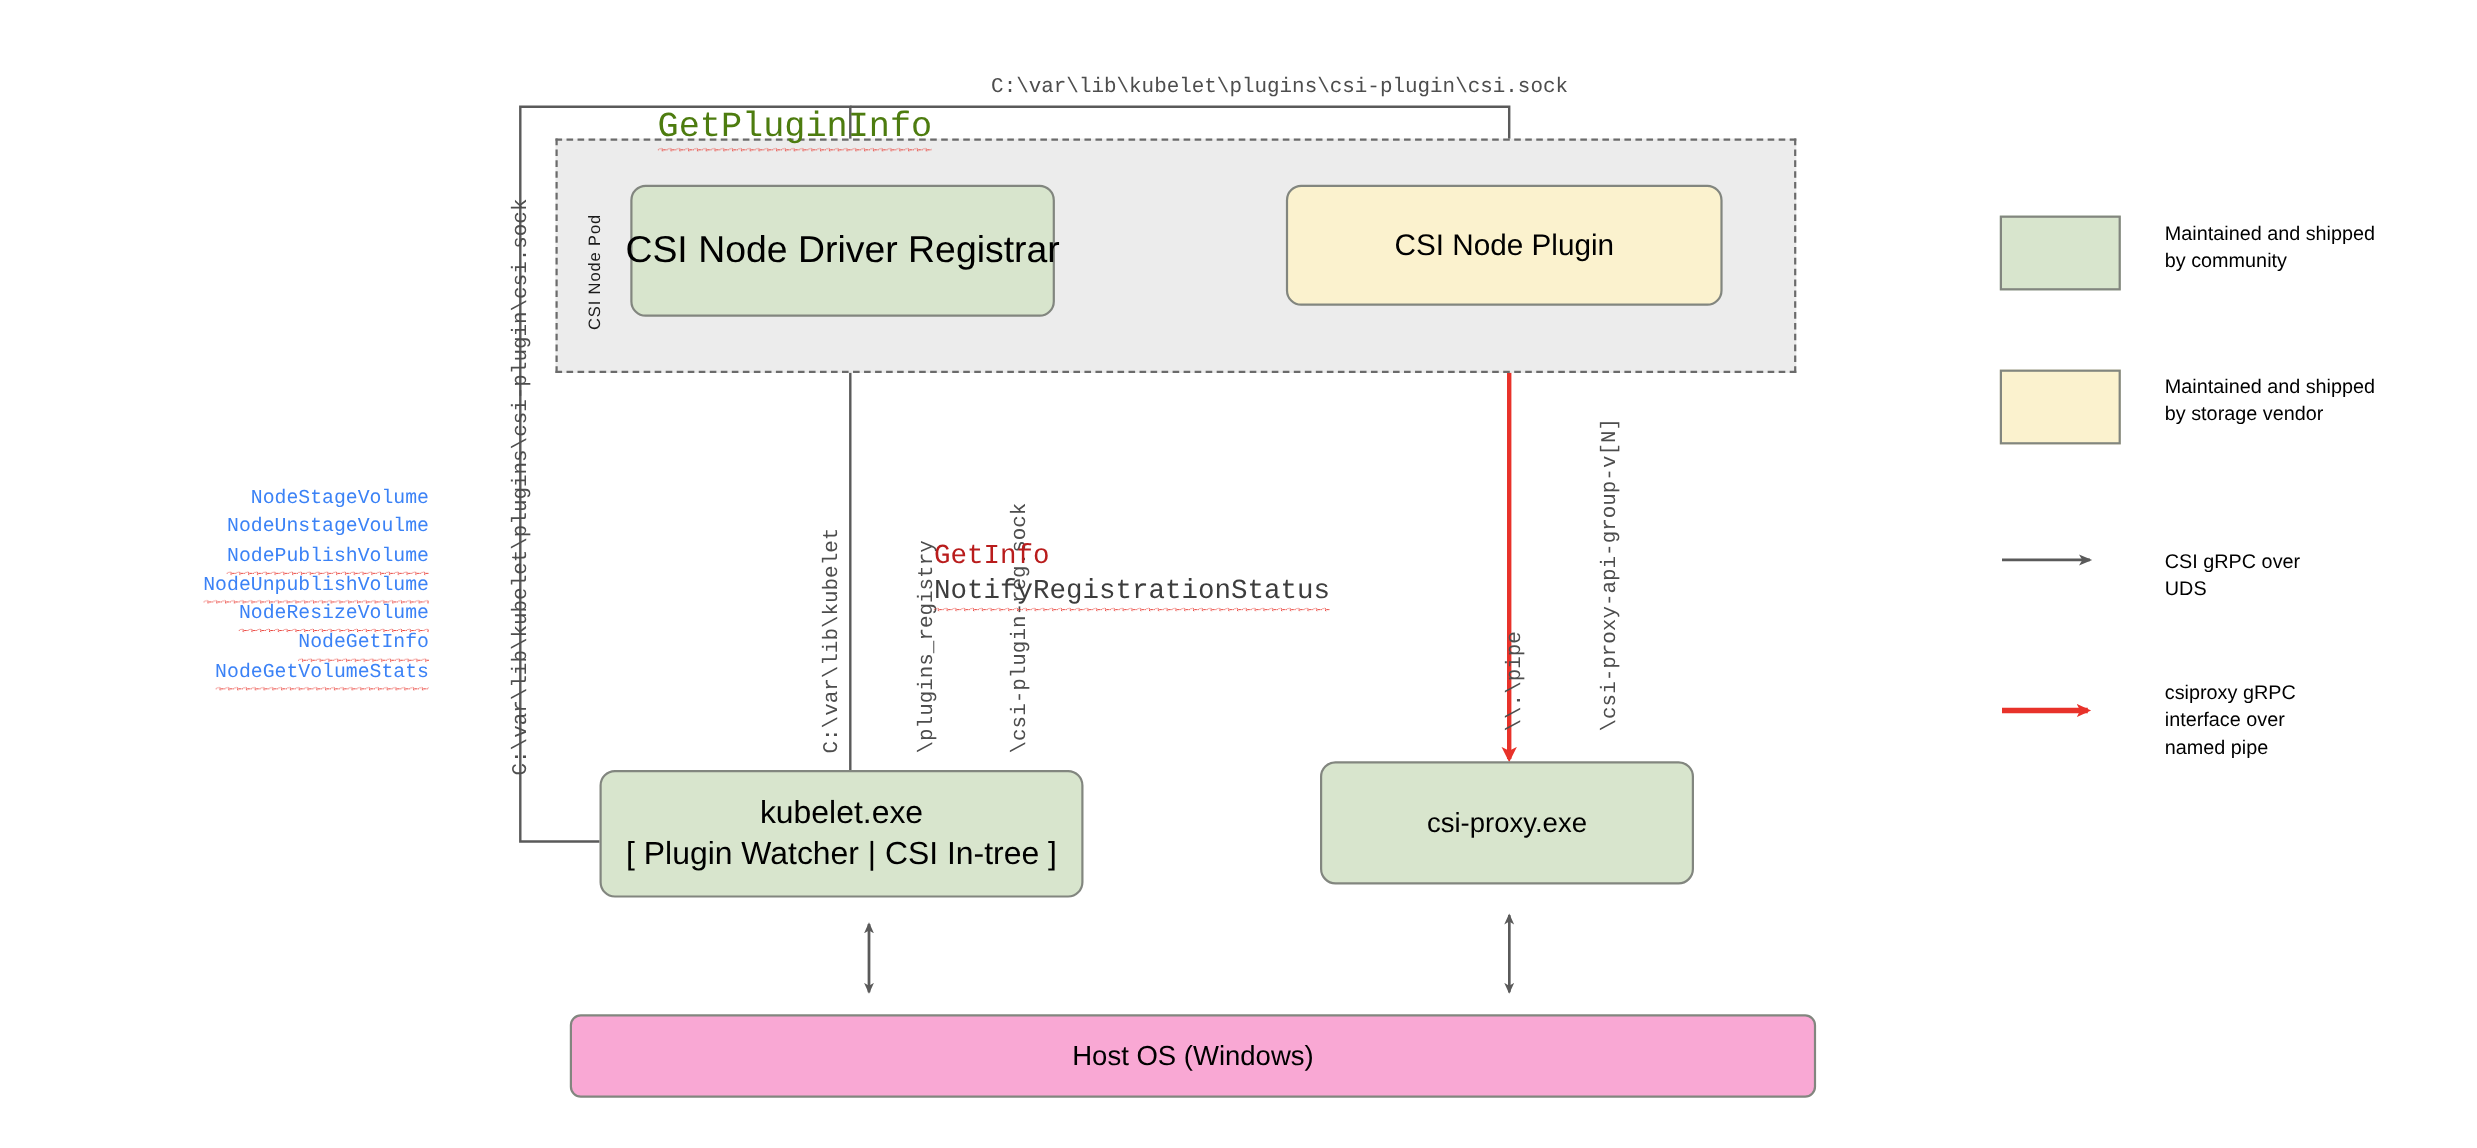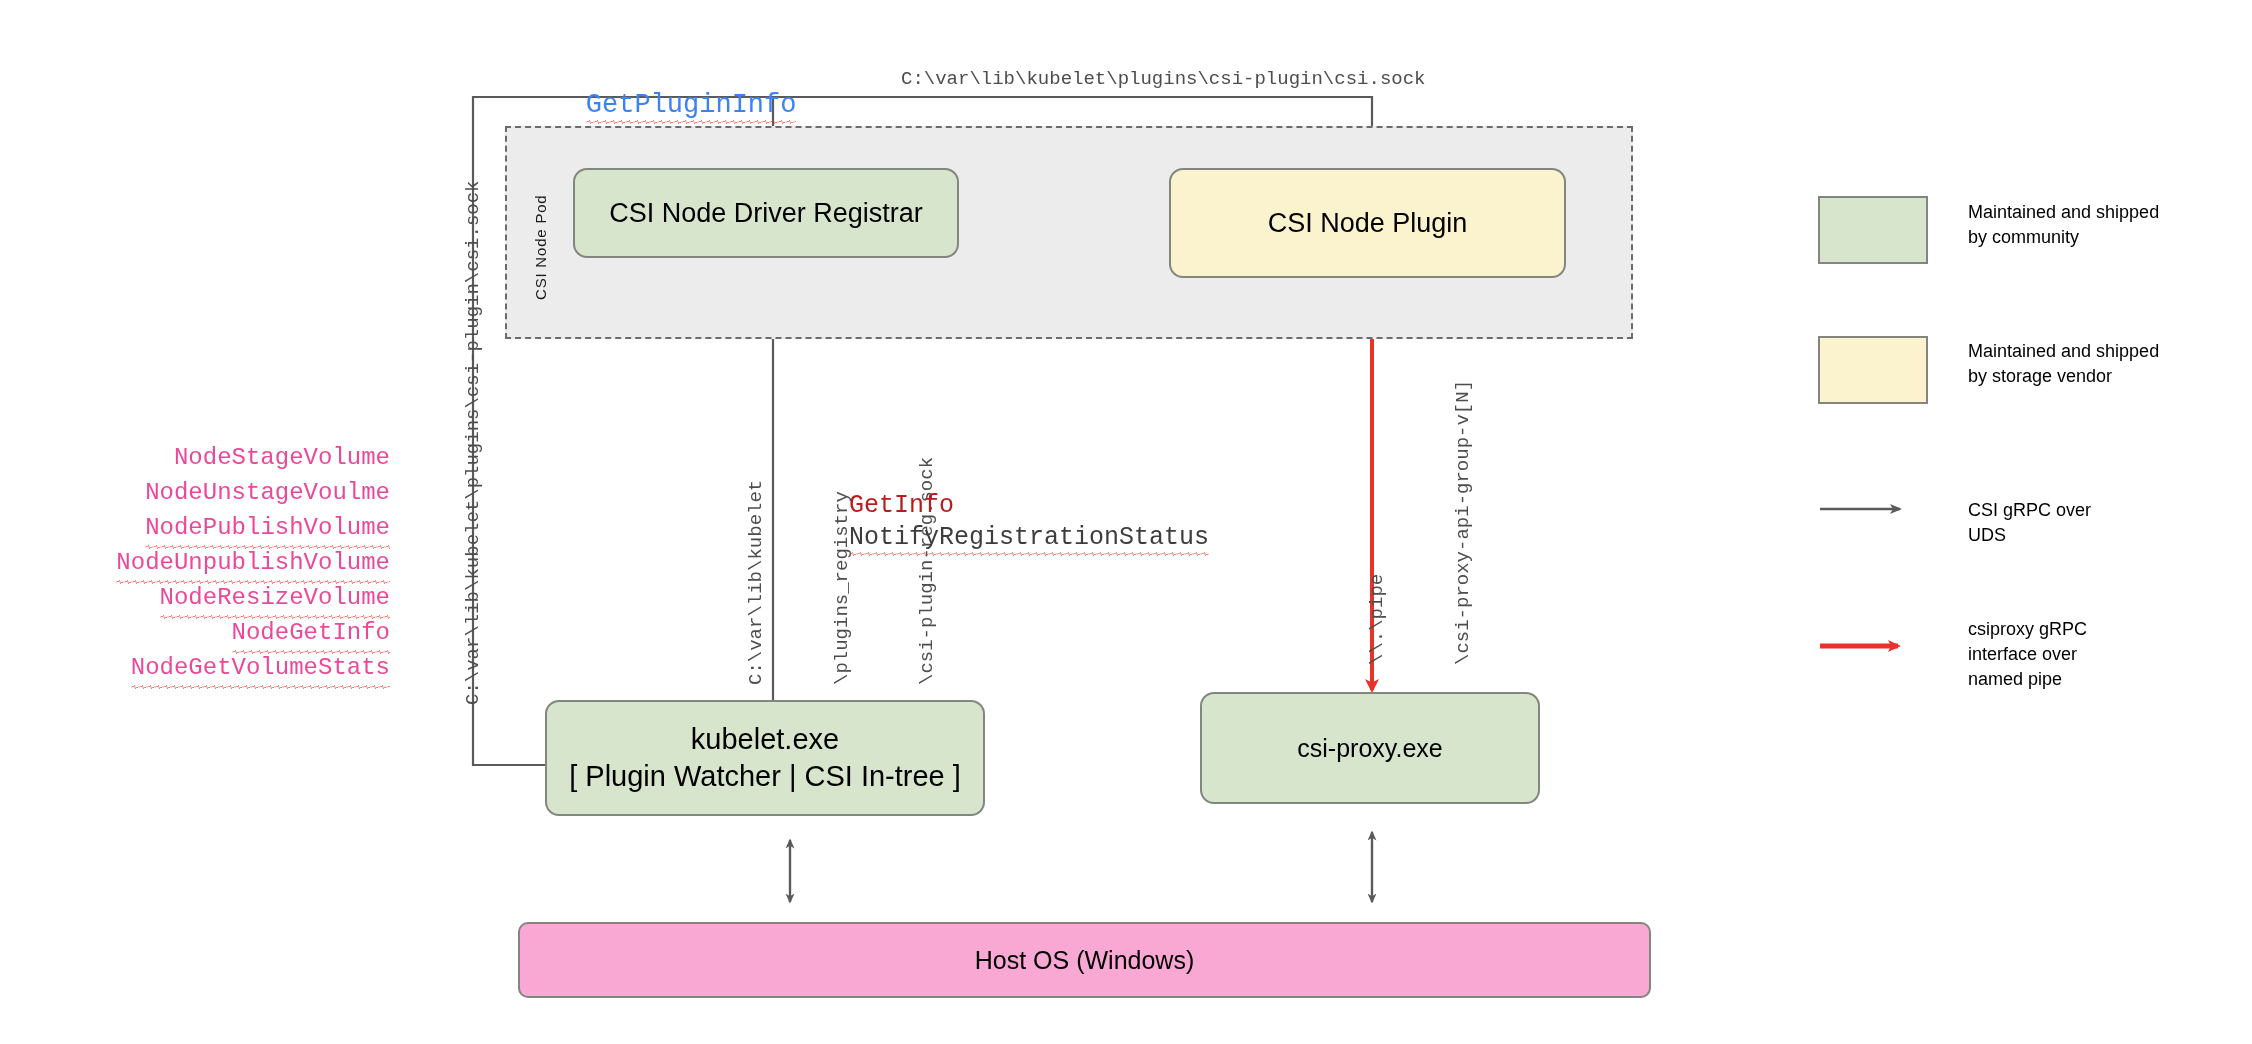--- a/index.html
+++ b/index.html
@@ -28,21 +28,21 @@
   .sq{position:relative;display:inline-block;}
   .sq::after{content:"";position:absolute;left:0;right:0;bottom:-4px;height:4px;
      background-image:
        radial-gradient(circle at 2px 4px, transparent 2.1px, #e8322a 2.2px, transparent 3.1px),
        radial-gradient(circle at 6px 0px, transparent 2.1px, #e8322a 2.2px, transparent 3.1px);
      background-size:8px 8px;background-repeat:repeat-x;}
 
   .vrot{position:absolute;transform-origin:left top;white-space:pre;}
 
   .api-list,.node-list{position:absolute;font-family:"Liberation Mono",monospace;
-       color:#ec4899;font-size:24px;line-height:1.46;}
+       color:#3b82f6;font-size:18px;line-height:1.46;}
   .node-list{text-align:right;}
 
   .legend{position:absolute;}
   .lg-sw{position:absolute;width:110px;height:68px;border:2px solid #82867f;box-sizing:border-box;}
   .lg-tx{position:absolute;font-size:18px;line-height:1.38;color:#000;white-space:pre-line;margin-left:20px;}
 </style>
 </head>
 <body>
 
 <div id="canvas">
@@ -76,42 +76,42 @@
     </g>
 
     <g stroke="#e8322a" stroke-width="4" fill="none">
       <path d="M1372,288 L1372,690" marker-end="url(#ah-red)"></path>
     </g>
   </svg>
 
   <div class="podbox" style="left:505px;top:126px;width:1128px;height:213px;"></div>
   <div class="podlabel" style="left:532px;top:300px;">CSI Node Pod</div>
 
-  <div class="node green" style="left:573px;top:168px;height:90px;width:386px;font-size:27px;">
+  <div class="node green" style="left:573px;top:168px;height:120px;width:386px;font-size:34px;">
     <span class="ln">CSI Node Driver Registrar</span>
   </div>
 
   <div class="node yellow" style="left:1169px;top:168px;height:110px;width:397px;font-size:27px;">
     <span class="ln">CSI Node Plugin</span>
   </div>
 
   <div class="node green" style="left:545px;top:700px;height:116px;width:440px;font-size:29px;">
     <span class="ln">kubelet.exe</span>
     <span class="ln">[ Plugin Watcher | CSI In-tree ]</span>
   </div>
 
   <div class="node green" style="left:1200px;top:692px;height:112px;width:340px;font-size:25px;">
     <span class="ln">csi-proxy.exe</span>
   </div>
 
   <div class="node blue" style="left:518px;top:902px;height:76px;width:1133px;font-size:25px;">
     <span class="ln">Host OS (Windows)</span>
   </div>
 
-  <div class="lbl" style="left:521px;top:60px;font-family:'Liberation Mono',monospace;font-size:27px;color:#3b82f6;">
+  <div class="lbl" style="left:521px;top:60px;font-family:'Liberation Mono',monospace;font-size:32px;color:#4d7c0f;">
     <span class="sq">GetPluginInfo</span>
   </div>
 
   <div class="lbl mono" style="left:901px;top:68px;font-size:19px;">C:\var\lib\kubelet\plugins\csi-plugin\csi.sock</div>
 
   <div class="vrot mono" style="left:462px;top:705px;transform:rotate(-90deg);font-size:19px;">C:\var\lib\kubelet\plugins\csi-plugin\csi.sock</div>
 
   <div class="vrot monoblk" style="left:685px;top:685px;transform:rotate(-90deg);font-size:19px;line-height:1.5;">
     <div>C:\var\lib\kubelet</div>
     <div>\plugins_registry</div>

